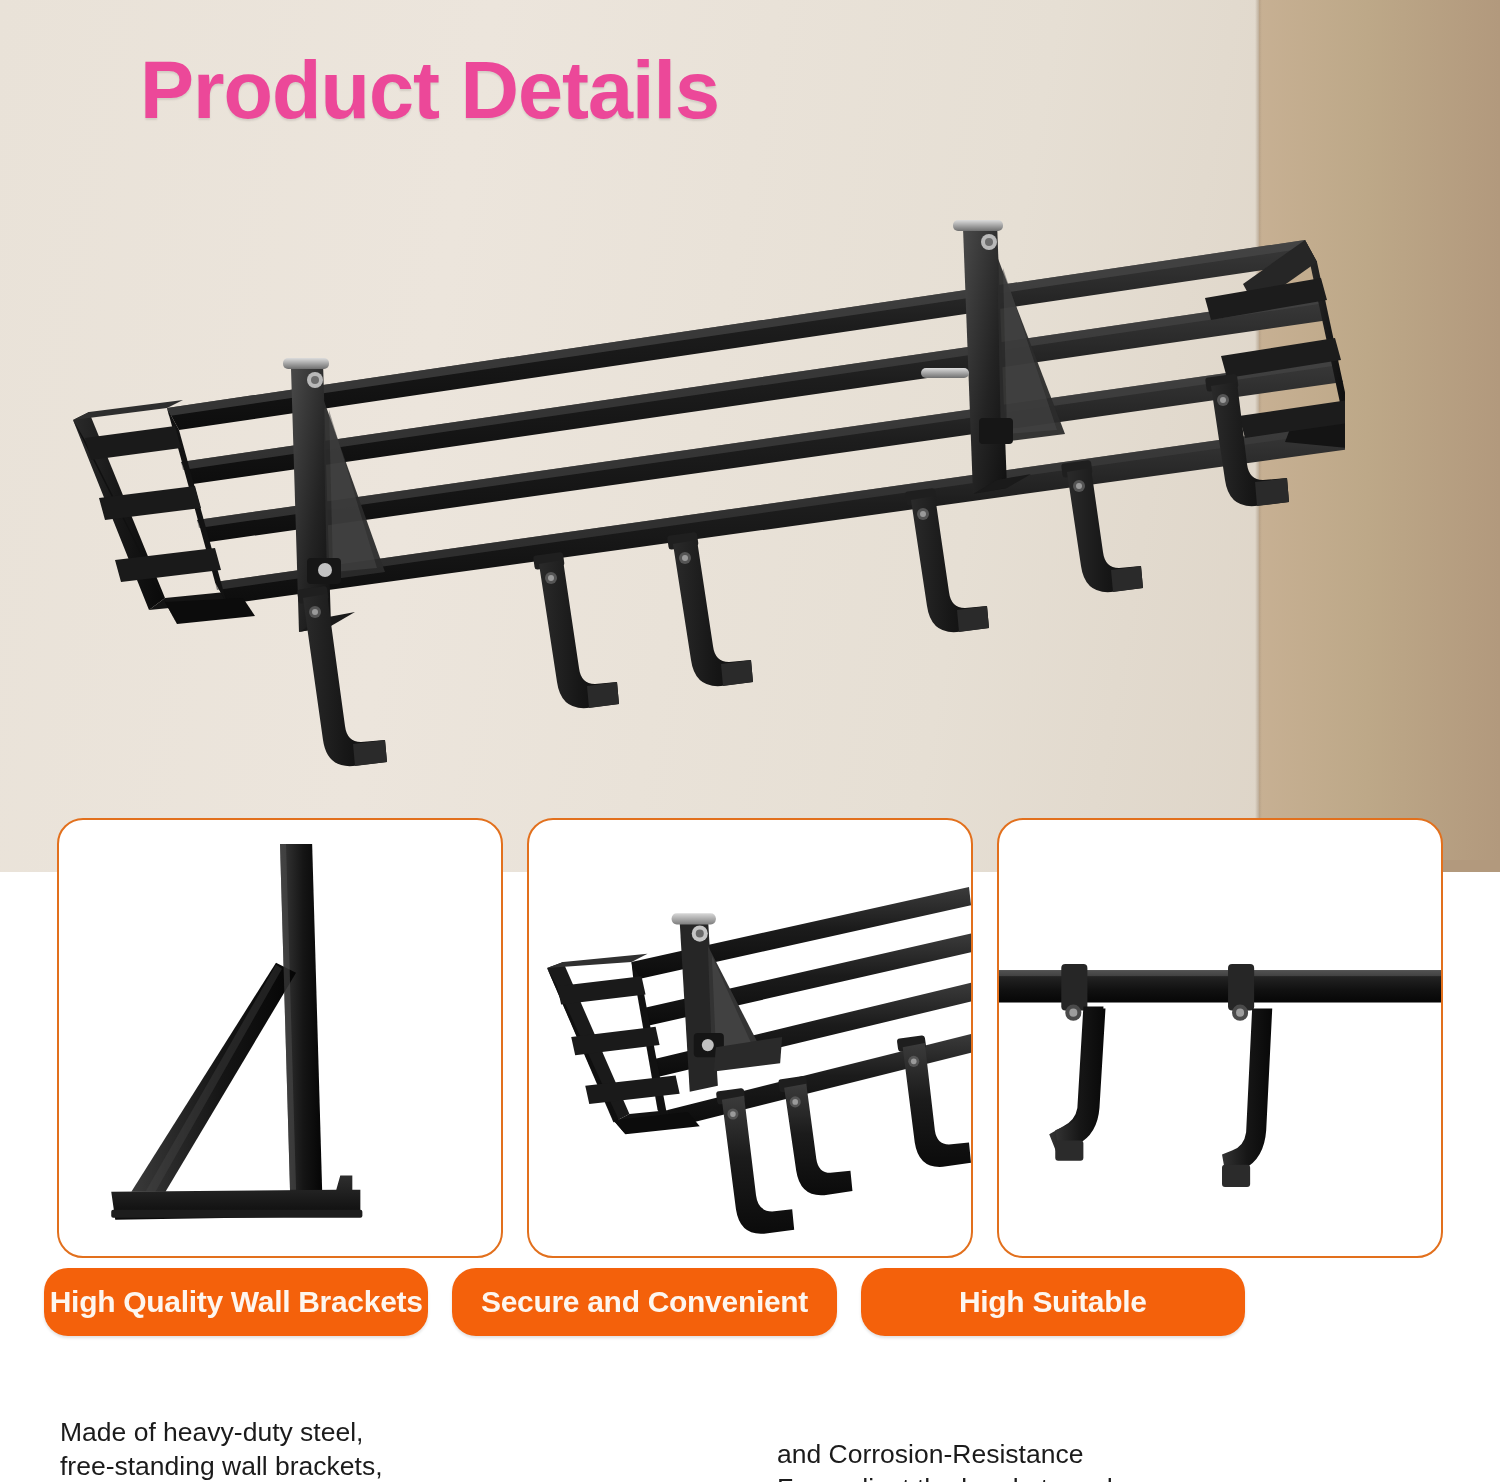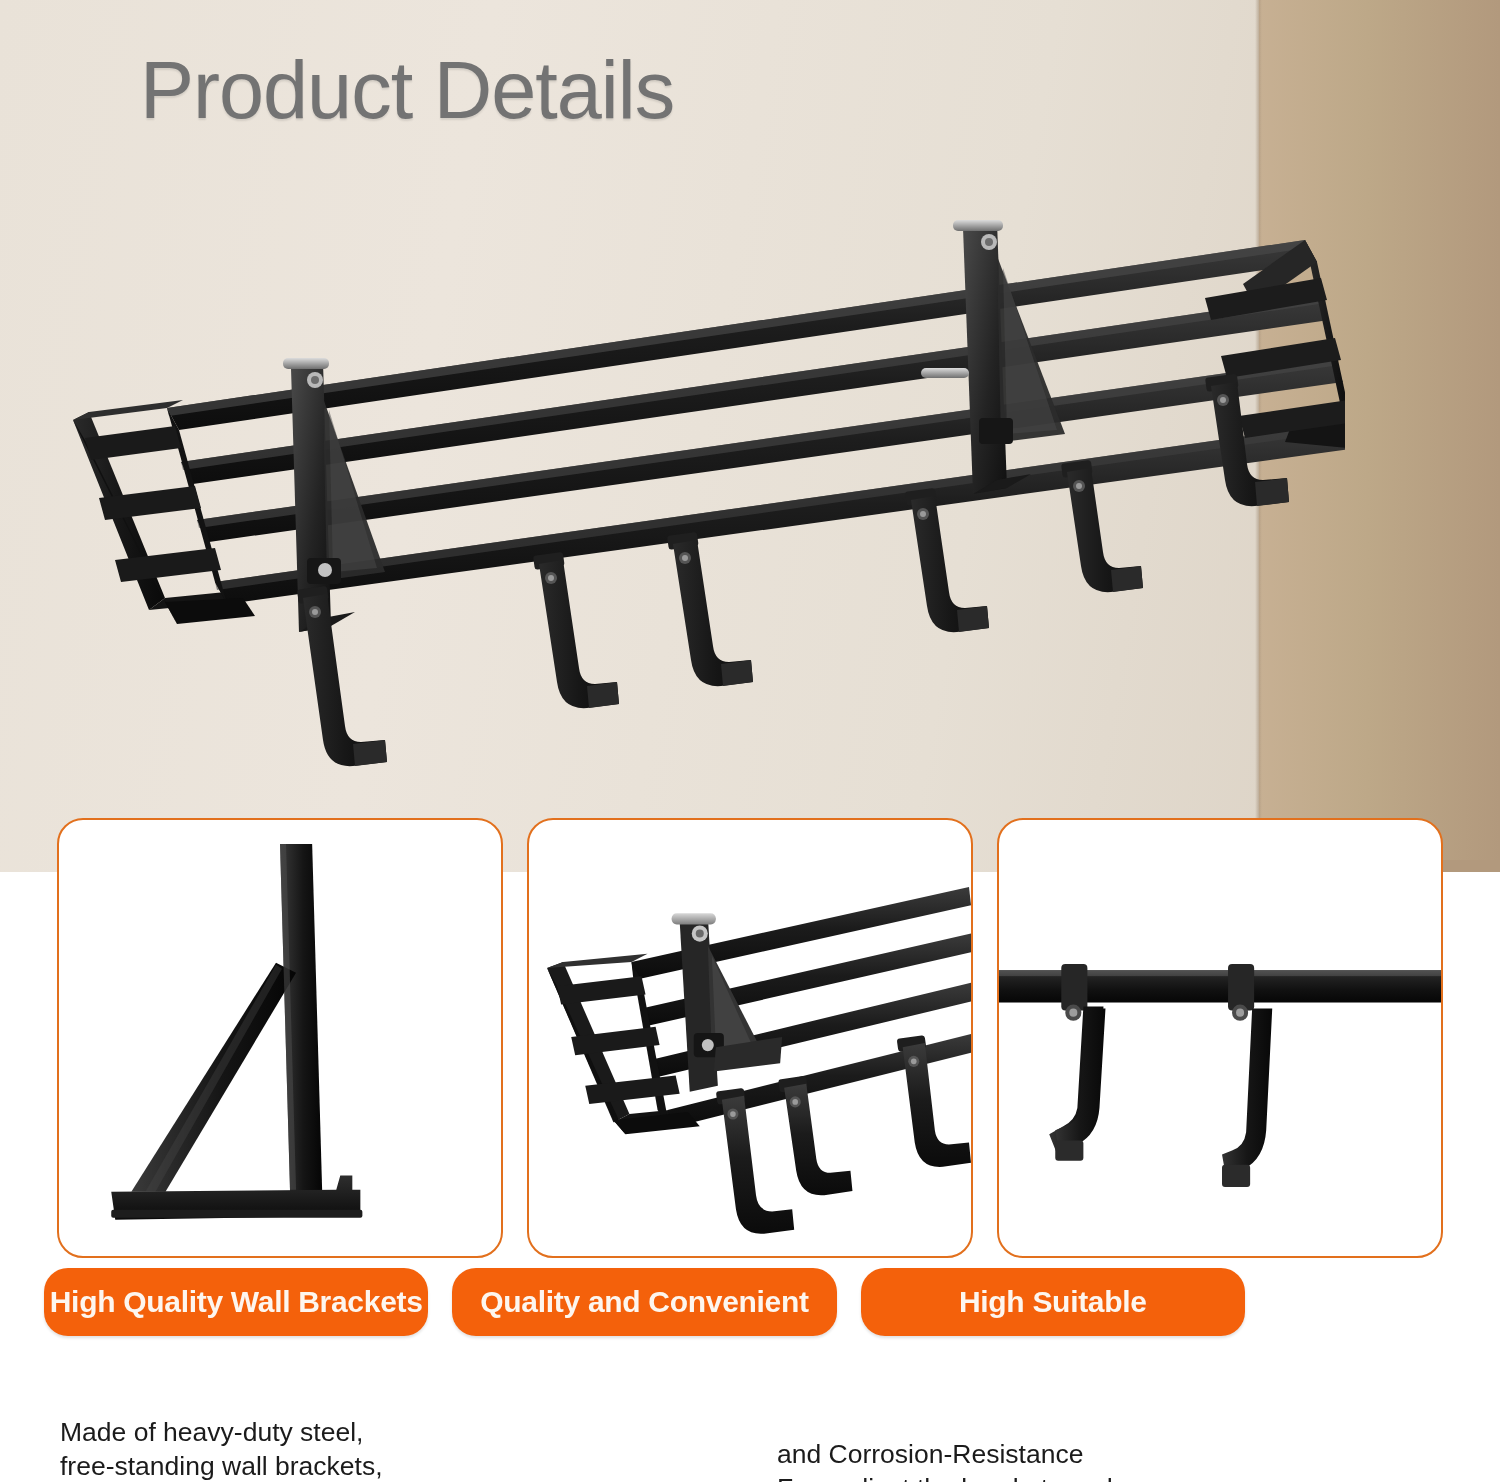--- a/index.html
+++ b/index.html
@@ -50,23 +50,23 @@
     left: 1259px; top: 860px;
     width: 241px; height: 14px;
     background: #b2997d;
   }
 
   
   .page-title {
     position: absolute;
     left: 140px; top: 44px;
     font-size: 81px;
-    font-weight: 400;
+    font-weight: 700;
     letter-spacing: -1px;
-    color: #737373;
+    color: #ec4899;
     text-shadow: 0 2px 2px rgba(0,0,0,0.10);
     white-space: nowrap;
   }
 
   
   .hero-rack {
     position: absolute;
     left: 55px; top: 220px;
     width: 1290px; height: 570px;
   }
@@ -413,21 +413,21 @@
           <rect x="222" y="340" width="28" height="22" rx="3" fill="#2b2b2b"></rect>
           <circle cx="240" cy="190" r="8" fill="#4a4a4a"></circle>
             <circle cx="240" cy="190" r="4" fill="#9d9d9d"></circle>
         </g>
       </svg>
     </div>
   </div>
 
   <div class="badges">
     <div class="badge">High Quality Wall Brackets</div>
-    <div class="badge">Quality and Convenient</div>
+    <div class="badge">Secure and Convenient</div>
     <div class="badge">High Suitable</div>
   </div>
 
   <div class="descs">
     <div class="desc c1">Made of heavy-duty steel,
 free-standing wall brackets,
 and premium hardware.</div>
     <div class="desc c3">and Corrosion-Resistance
 Free adjust the brackets and
 quick setup</div>

